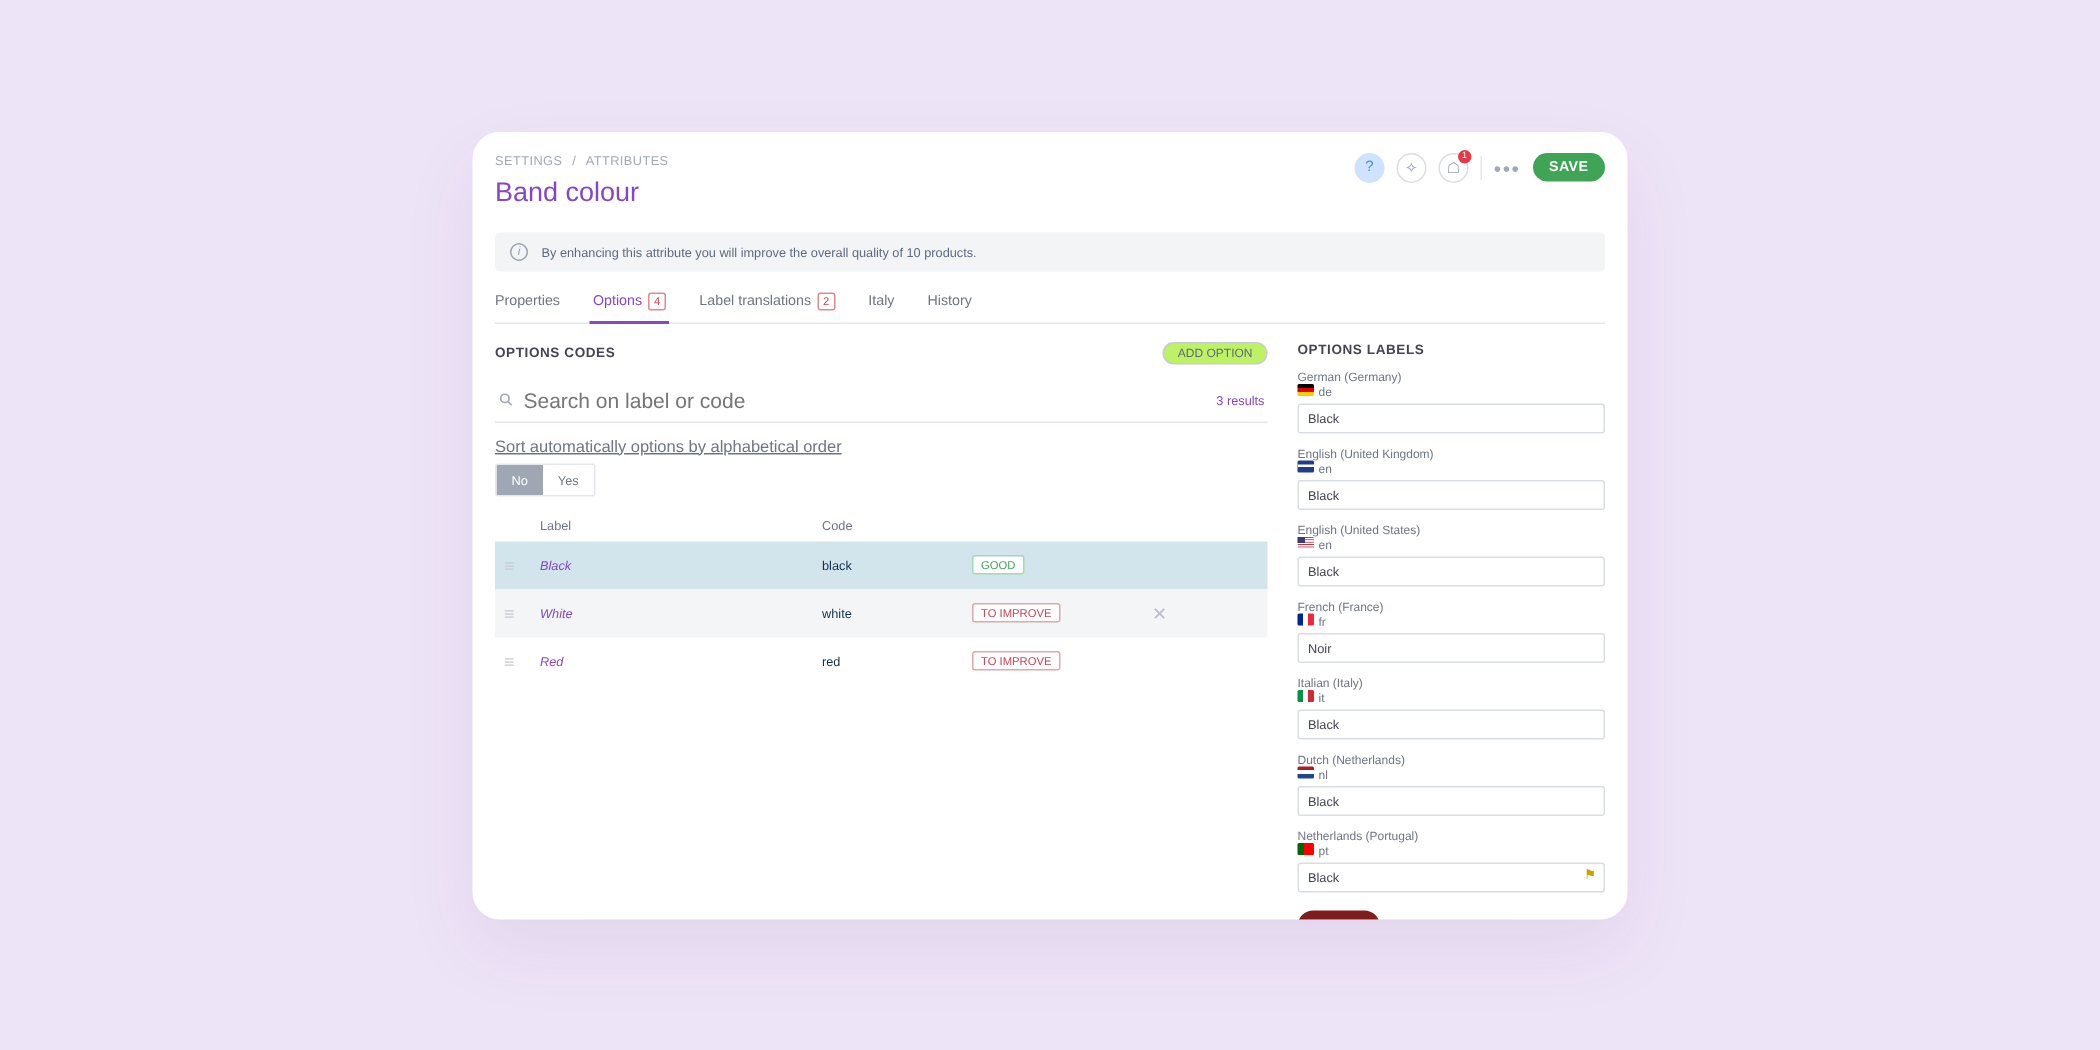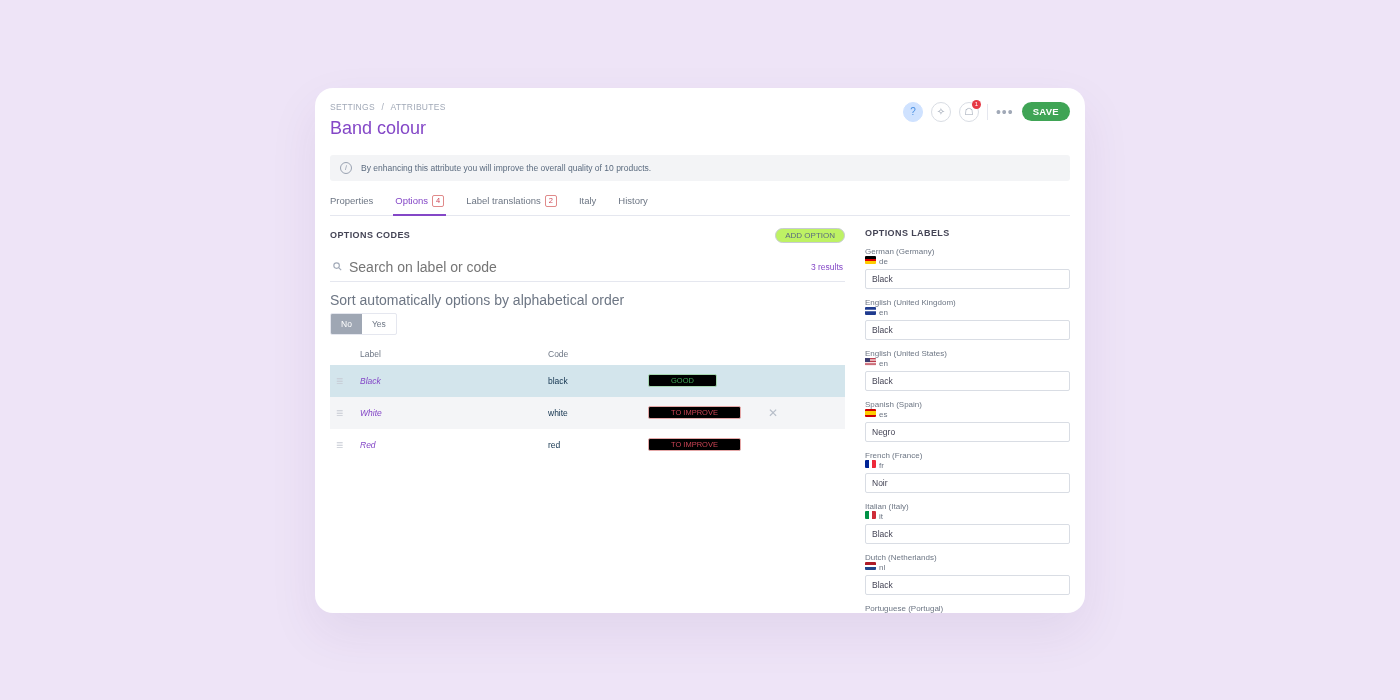--- a/index.html
+++ b/index.html
@@ -58,34 +58,34 @@
   .right { width: 205px; }
   .sect-title { font-size: 9px; font-weight: 600; letter-spacing: .4px; color: #445; }
   .left-head { display:flex; align-items:center; justify-content:space-between; }
   .add-btn { border:1px solid #c7cbd4; background:#bef264; border-radius:11px; font-size:8px; color:#5b6b7f; padding:2px 9px; }
   
   .search-row { display:flex; align-items:center; border-bottom:1px solid #e5e7ef; margin-top:10px; padding:6px 2px; }
   .search-row .magnifier { width:11px; height:11px; color:#a1a9b7; margin-right:6px; }
   .search-row input { border:none; outline:none; flex:1; font-size:14px; color:#6d7684; }
   .results { font-size:8.5px; color:#8447c7; }
   
-  .sort-lbl { font-size:14px; color:#6d7684; margin-top:10px; }
+  .sort-lbl { font-size:11px; color:#6d7684; margin-top:10px;text-decoration:underline; }
   .toggle { display:inline-flex; margin-top:5px; border:1px solid #e5e7ef; border-radius:2px; overflow:hidden; }
   .toggle div { padding:5px 10px; font-size:8.5px; color:#6d7684; }
   .toggle .sel { background:#9fa7b4; color:#fff; }
   
   .thdr { display:flex; margin-top:14px; font-size:8.5px; color:#6d7684; padding:0 6px; }
   .col-handle{ width:24px; } .col-label{ width:188px; } .col-code{ width:100px;} .col-q{ width:120px; } .col-x{ width:20px; }
   .rows { margin-top:6px; }
   .row { display:flex; align-items:center; height:32px; padding:0 6px; font-size:8.5px; }
   .row.selected { background:#d3e5ec; }
   .row.hover { background:#f4f5f7; }
   .handle { color:#c7cbd4; font-size:12px; cursor:grab; }
   .lab { color:#8447c7; font-style:italic; }
-  .pill { border-radius:2px; padding:1px 22px; font-size:7.5px; display:inline-block; background:#000000;text-align:right;}
+  .pill { border-radius:2px; padding:1px 5px; font-size:7.5px; display:inline-block; background:#ffffff;text-align:right;}
   .pill.good { color:#3fa455; border:1px solid #a6d8b1; }
   .pill.improve { color:#c45; border:1px solid #e4a7a7; }
   .x { color:#b7bec9; cursor:pointer; font-size:12px; }
   
   .lang { margin-top:9px; }
   .lang .lh { display:flex; justify-content:space-between; font-size:8px; color:#6d7684;flex-direction:column; }
   .flag { width:11px; height:8px; display:inline-block; margin-right:3px; border-radius:1px; }
   .inp { width:100%; border:1px solid #d9dde4; border-radius:2px; font-size:8.5px; color:#445; padding:4px 6px; margin-top:3px; }
   .warn-icn { position:absolute; right:6px; top:50%; transform:translateY(-50%); color:#c9a400; font-size:9px; }
   .done-btn { margin-top:12px; background:#7f1d1d; color:#fff; border:none; border-radius:13px; padding:5px 14px; font-size:9.5px; font-weight:600; }
@@ -229,27 +229,20 @@
           </div>
           <div class="lang">
             <div class="lh">
               <span>English (United States)</span>
               <span><span class="flag f-us"></span>en</span>
             </div>
             <div class="inp-wrap"><input class="inp" value="Black" style=""></div>
           </div>
           <div class="lang">
             <div class="lh">
-              <span>Spanish (Spain)</span>
-              <span><span class="flag f-es"></span>es</span>
-            </div>
-            <div class="inp-wrap"><input class="inp" value="Negro" style=""></div>
-          </div>
-          <div class="lang">
-            <div class="lh">
               <span>French (France)</span>
               <span><span class="flag f-fr"></span>fr</span>
             </div>
             <div class="inp-wrap"><input class="inp" value="Noir" style=""></div>
           </div>
           <div class="lang">
             <div class="lh">
               <span>Italian (Italy)</span>
               <span><span class="flag f-it"></span>it</span>
             </div>
@@ -257,21 +250,21 @@
           </div>
           <div class="lang">
             <div class="lh">
               <span>Dutch (Netherlands)</span>
               <span><span class="flag f-nl"></span>nl</span>
             </div>
             <div class="inp-wrap"><input class="inp" value="Black" style=""></div>
           </div>
           <div class="lang">
             <div class="lh">
-              <span>Portuguese (Portugal)</span>
+              <span>Netherlands (Portugal)</span>
               <span><span class="flag f-pt"></span>pt</span>
             </div>
             <div class="inp-wrap"><input class="inp" value="Black" style=""><span class="warn-icn">⚑</span></div>
           </div>
         </div>
       <button class="done-btn">DONE</button>
     </div>
 
   </div>
 </div>

